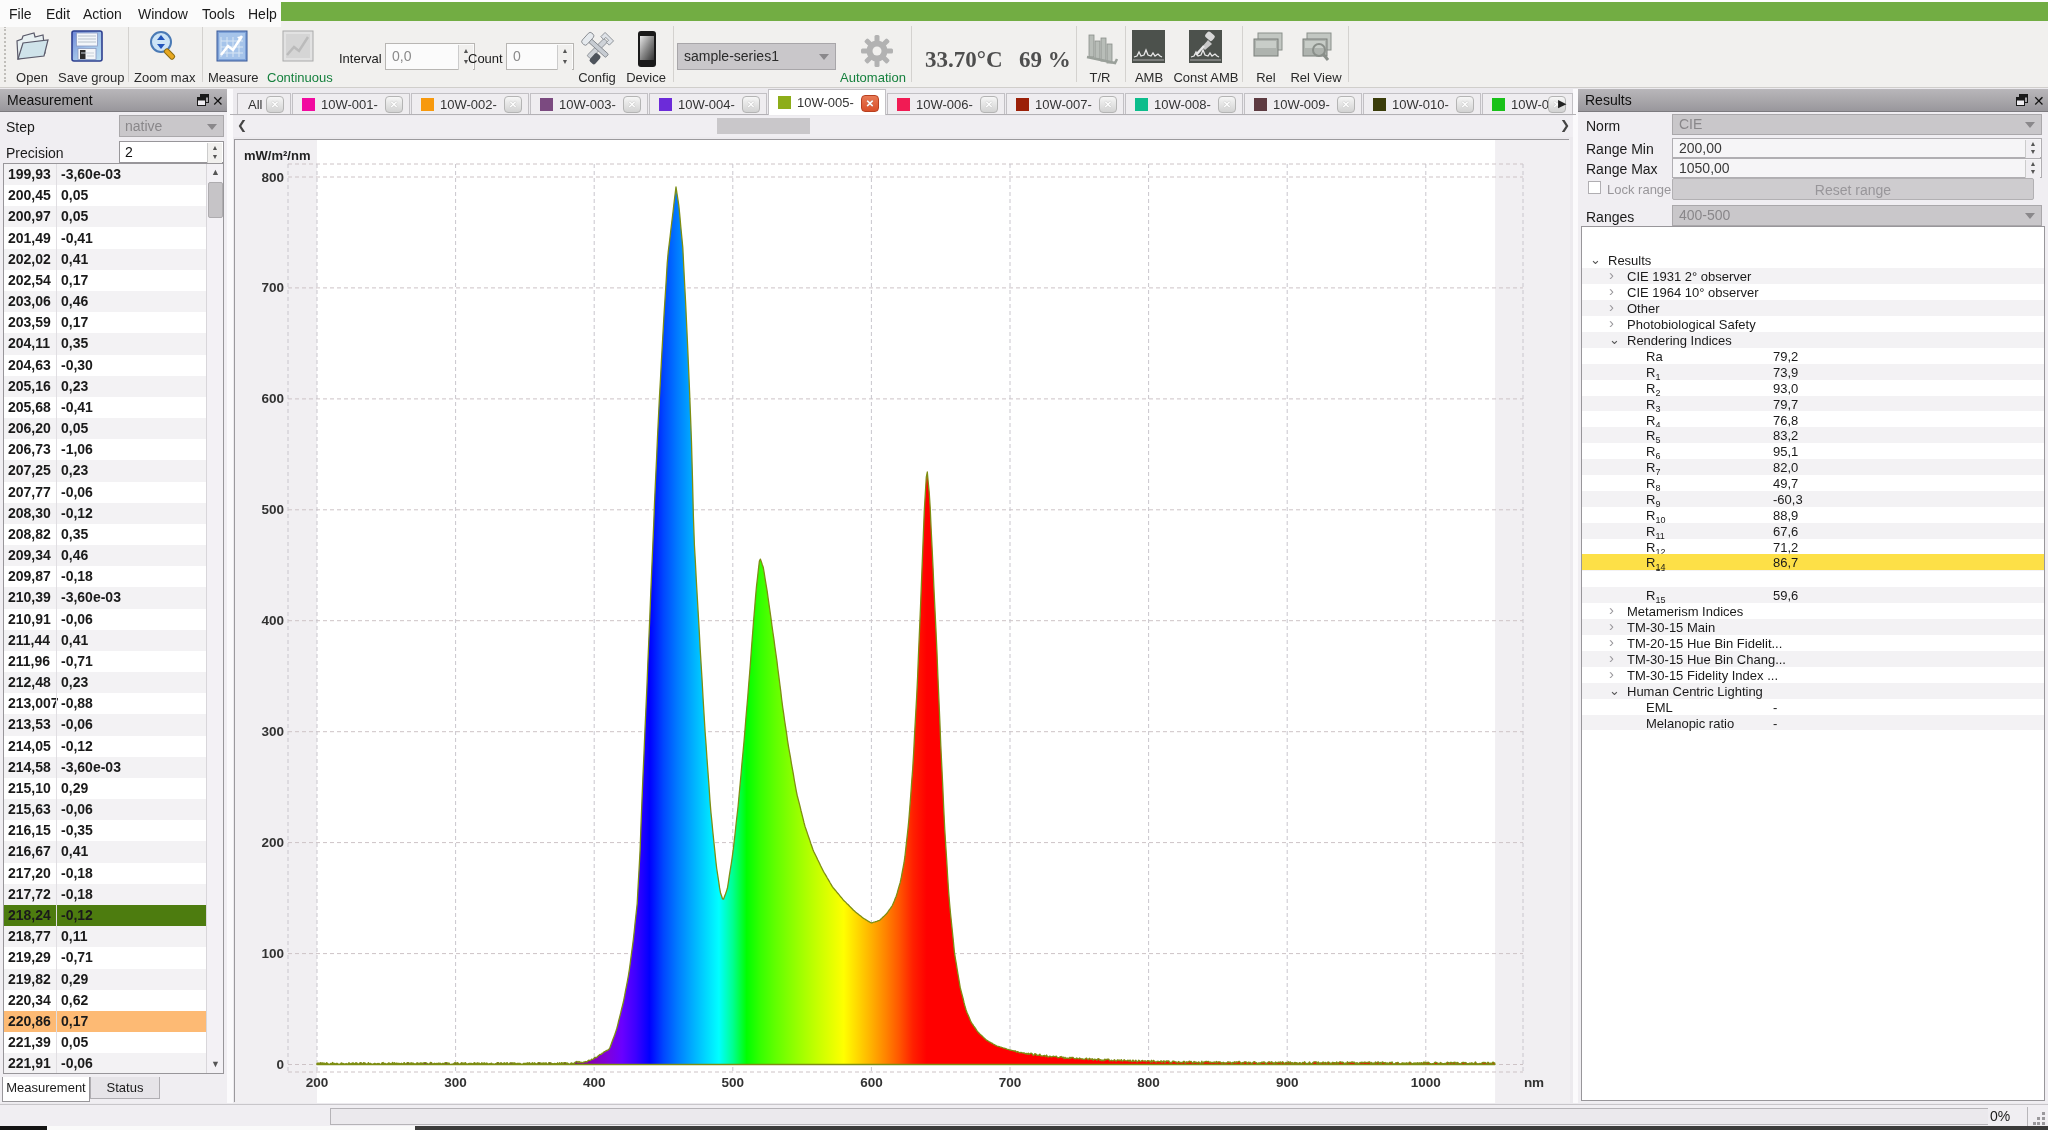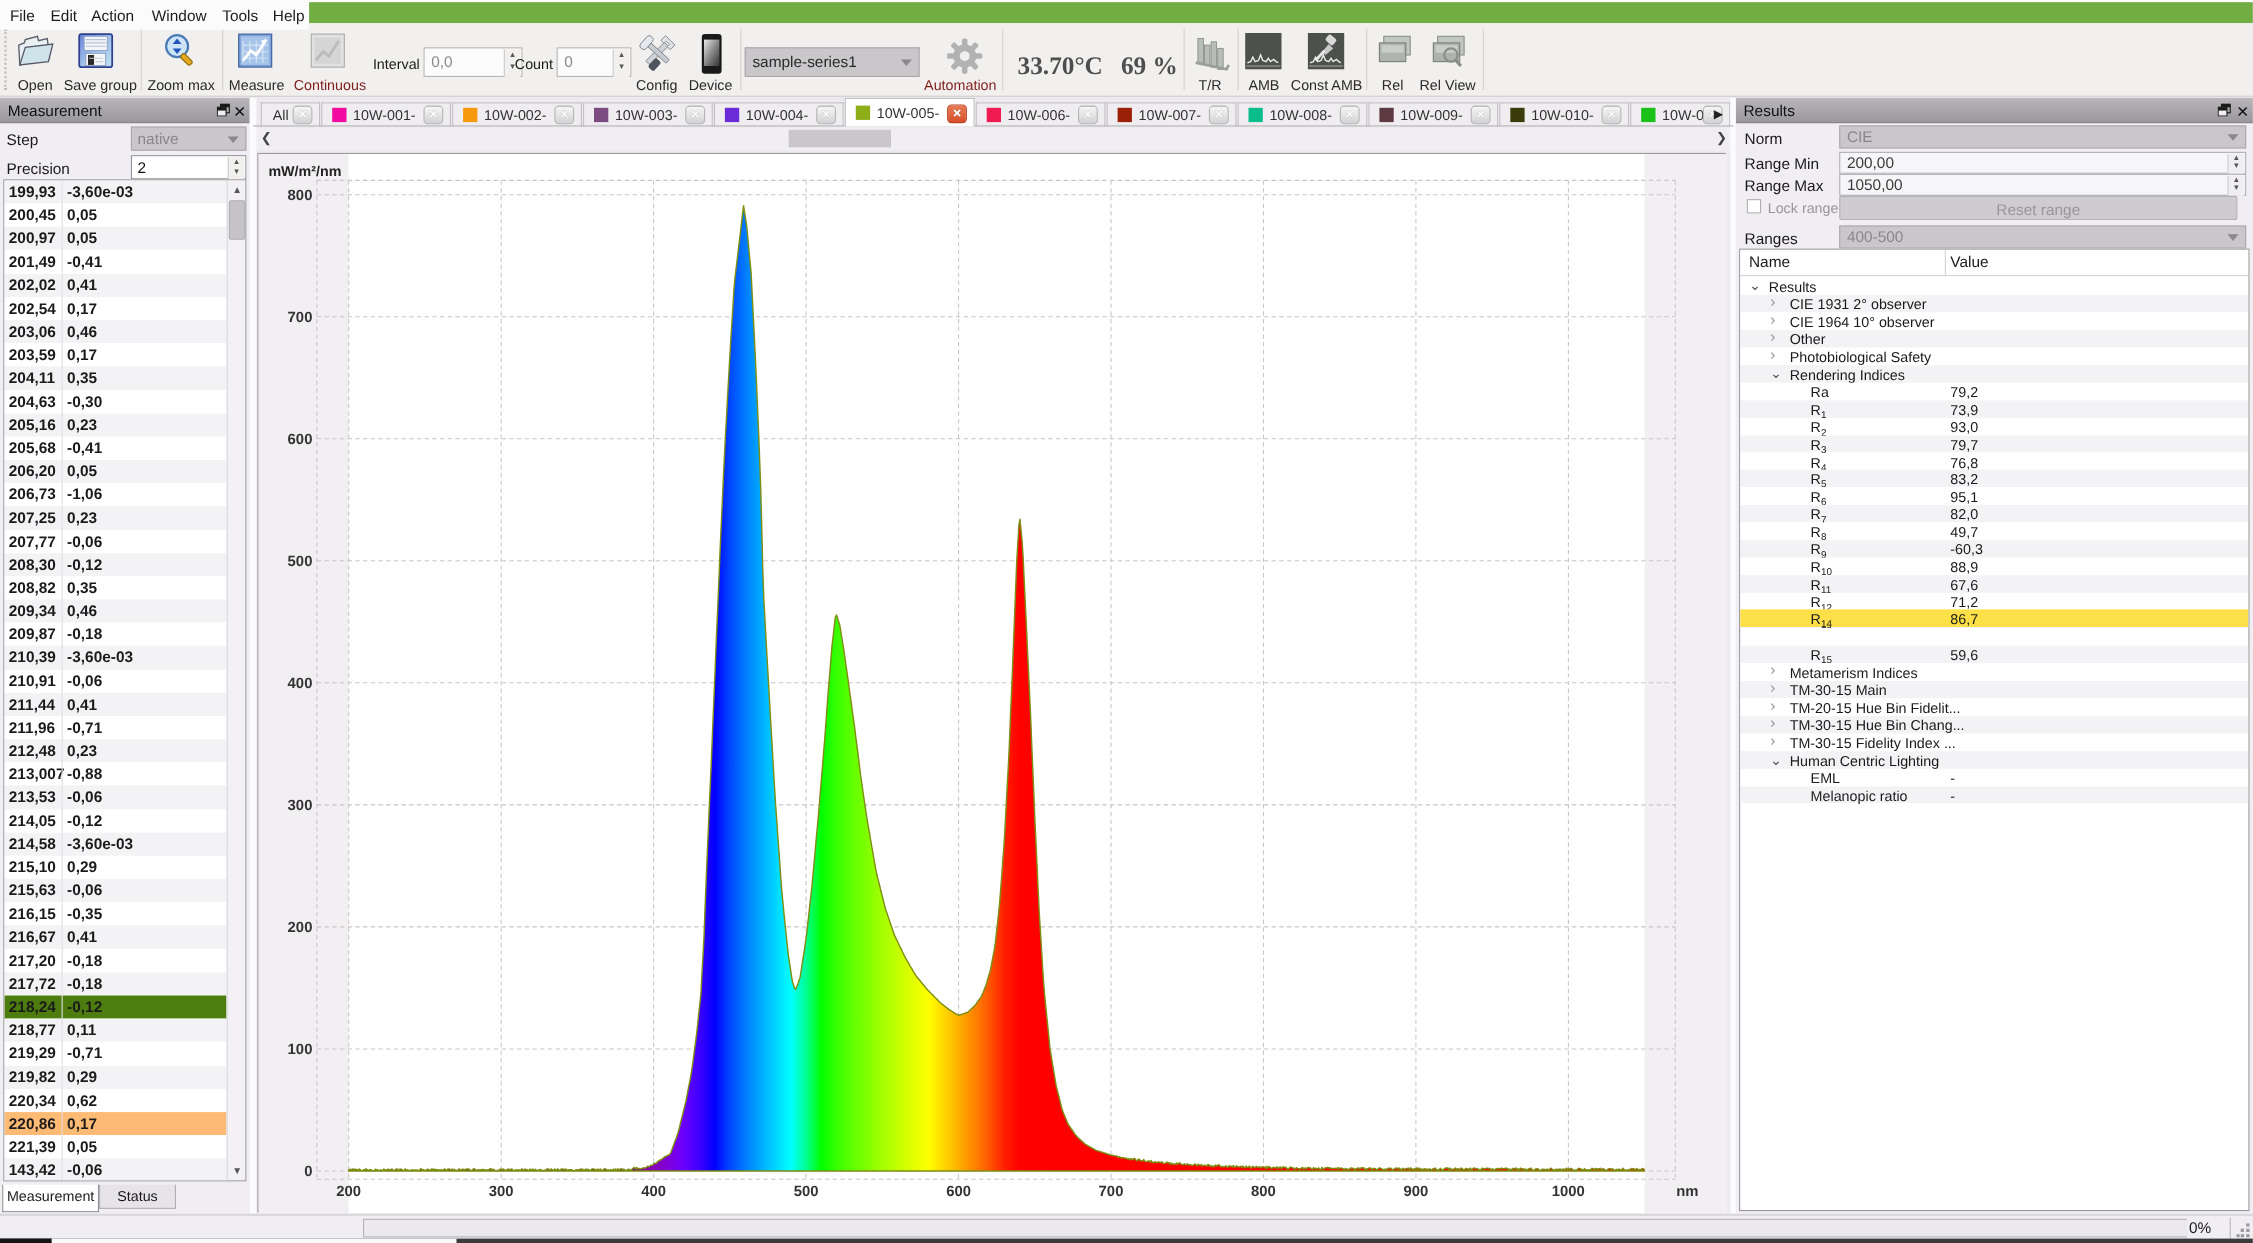--- a/index.html
+++ b/index.html
@@ -6,21 +6,21 @@
 #topwhite { position:absolute; left:0; top:0; width:2048px; height:2px; background:#fdfdfd; }
 #app { position:absolute; left:0; top:0; width:2048px; height:1130px; }
 .abs { position:absolute; }
 
 
 #green { left:0; top:2px; width:2048px; height:19px; background:#72ad43; }
 #menubar { left:0; top:0; width:281px; height:27px; background:#fbfbfb; }
 #menubar span { position:absolute; top:6px; font-size:14px; color:#1a1a1a; }
 #toolbar { left:0; top:21px; width:2048px; height:67px; background:#f1f0ee; border-bottom:1px solid #d0cecb; }
 #toolbar .lbl { position:absolute; top:49px; font-size:13px; color:#2a2a2a; text-align:center; white-space:nowrap; }
-#toolbar .lblg { position:absolute; top:49px; font-size:13px; color:#7f1d1d; text-align:center; white-space:nowrap; }
+#toolbar .lblg { position:absolute; top:49px; font-size:13px; color:#15803d; text-align:center; white-space:nowrap; }
 #toolbar .icon { position:absolute; top:8px; }
 .tsep { position:absolute; top:5px; height:56px; width:1px; background:#d4d2cf; }
 .tinput { position:absolute; top:22px; height:27px; background:#fbfbfb; border:1px solid #b8b6b3; font-size:14px; color:#8a8a8a; padding:4px 0 0 6px; }
 .spin { position:absolute; width:15px; height:25px; right:1px; top:1px; background:#f1f0ee; border-left:1px solid #ccc; font-size:7px; color:#555; text-align:center; line-height:11px; }
 #combo1 { position:absolute; left:677px; top:22px; width:159px; height:27px; background:#c9c7ca; border:1px solid #a8a6a9; font-size:14px; color:#2a2a2a; padding:4px 0 0 6px; }
 .comboarr { position:absolute; right:6px; top:10px; width:0; height:0; border-left:5px solid transparent; border-right:5px solid transparent; border-top:6px solid #8a888b; }
 .temp { position:absolute; top:26px; font-family:"Liberation Serif", serif; font-size:23px; font-weight:bold; color:#4e4e4e; white-space:nowrap; }
 
 
 .ptitle { position:absolute; height:23px; background:linear-gradient(#b9b7ba,#99979c); border-bottom:1px solid #7c7a7f; font-size:14px; color:#111; padding:3px 0 0 7px; }
@@ -412,21 +412,21 @@
         </div>
 <div class="lrow" style="top:846.8px;background:#fdba74">
           <span class="lc1">220,86</span>
           <span class="lc2">0,17</span>
         </div>
 <div class="lrow" style="top:868.0px;background:#ffffff">
           <span class="lc1">221,39</span>
           <span class="lc2">0,05</span>
         </div>
 <div class="lrow" style="top:889.1px;background:#f3f2f4">
-          <span class="lc1">143,42</span>
+          <span class="lc1">221,91</span>
           <span class="lc2">-0,06</span>
         </div>
       <div class="lcol-div"></div>
       <div id="lscroll">
           <div class="arr" style="top:0">▲</div>
           <div class="thumb"></div>
           <div class="arr" style="bottom:0">▼</div>
         </div>
     </div>
     <div class="ltab" style="left:2px;top:988px;width:88px;height:25px;background:#fff;border:1px solid #98969a;border-top:none;z-index:2">Measurement</div>
@@ -604,25 +604,20 @@
     <span class="flbl" style="top:52px">Range Min</span>
       <div class="rspin" style="top:49px">200,00<span class="spin" style="height:18px;line-height:8px;background:#f0eef2">▲<br>▼</span></div>
     <span class="flbl" style="top:72px">Range Max</span>
       <div class="rspin" style="top:69px">1050,00<span class="spin" style="height:18px;line-height:8px;background:#f0eef2">▲<br>▼</span></div>
     <div class="rcheck"></div>
       <span class="flbl" style="left:29px;top:93px;color:#98969a;font-size:13px">Lock range</span>
     <div class="rbtn">Reset range</div>
     <span class="flbl" style="top:120px">Ranges</span>
       <div class="rcombo" style="top:116px">400-500<span class="comboarr" style="top:7px"></span></div>
     <div id="rtree">
-      <div id="rtreehdr">
-          <span style="position:absolute;left:8px;top:3px">Name</span>
-          <span style="position:absolute;left:191px;top:3px">Value</span>
-          <span style="position:absolute;left:186px;top:0;width:1px;height:24px;background:#d4d2d6"></span>
-        </div>
       <div style="position:absolute;left:0;top:25px;width:462px;height:849px">
           <div class="rrow" style="top:0.0px;background:#ffffff">
             <span class="texp" style="left:8px">⌄</span>
             <span class="rname" style="left:26px">Results</span>
             <span class="rval"></span>
           </div>
 <div class="rrow" style="top:15.9px;background:#f3f2f4">
             <span class="tcol" style="left:27px">›</span>
             <span class="rname" style="left:45px">CIE 1931 2° observer</span>
             <span class="rval"></span>

